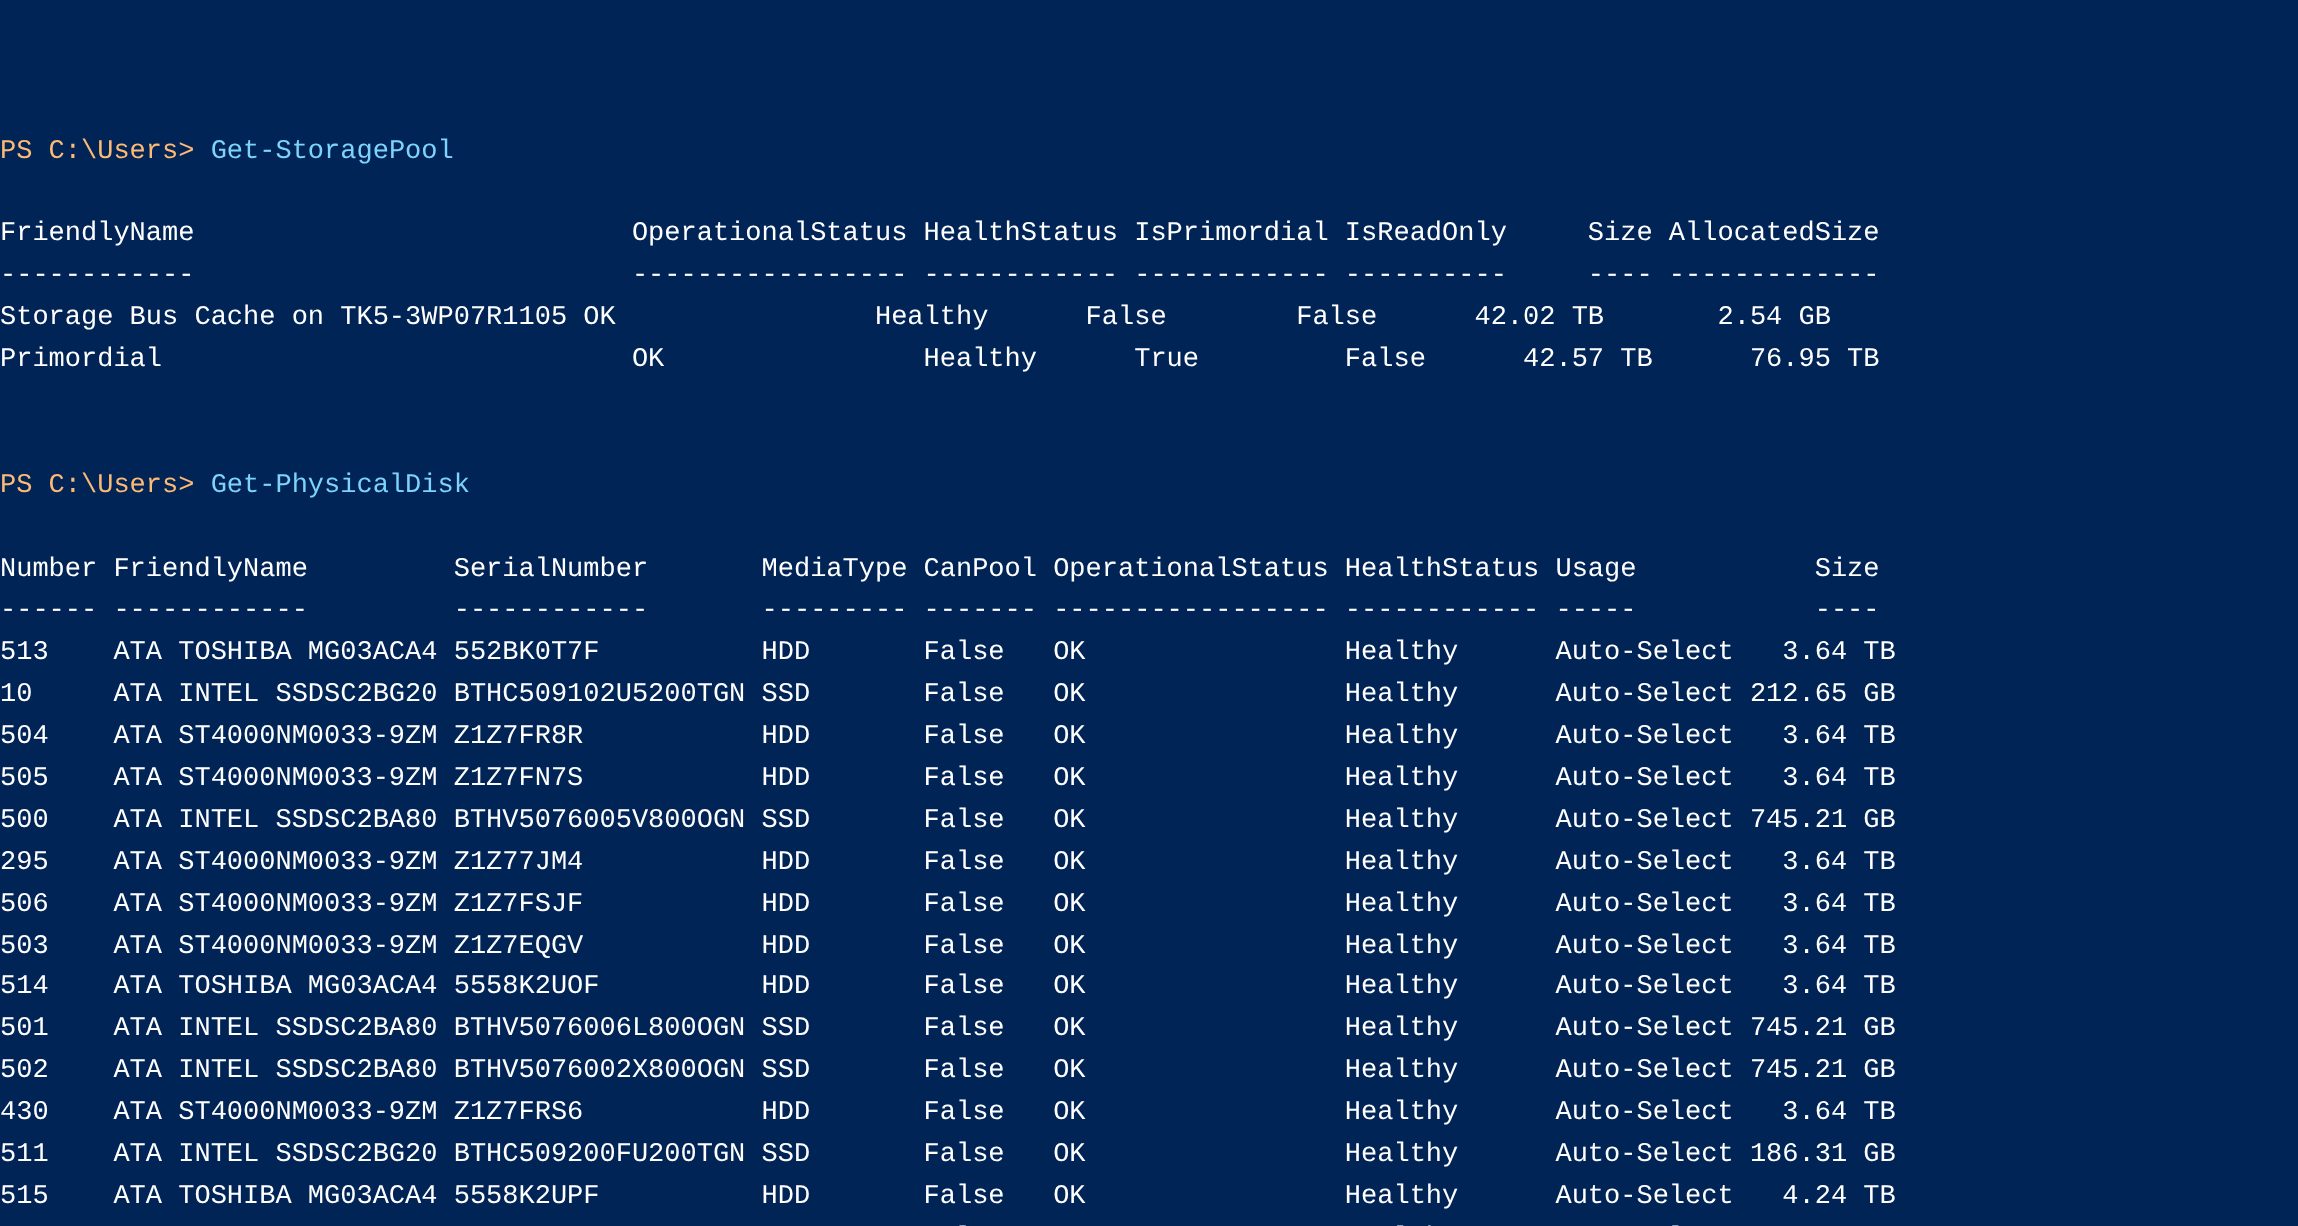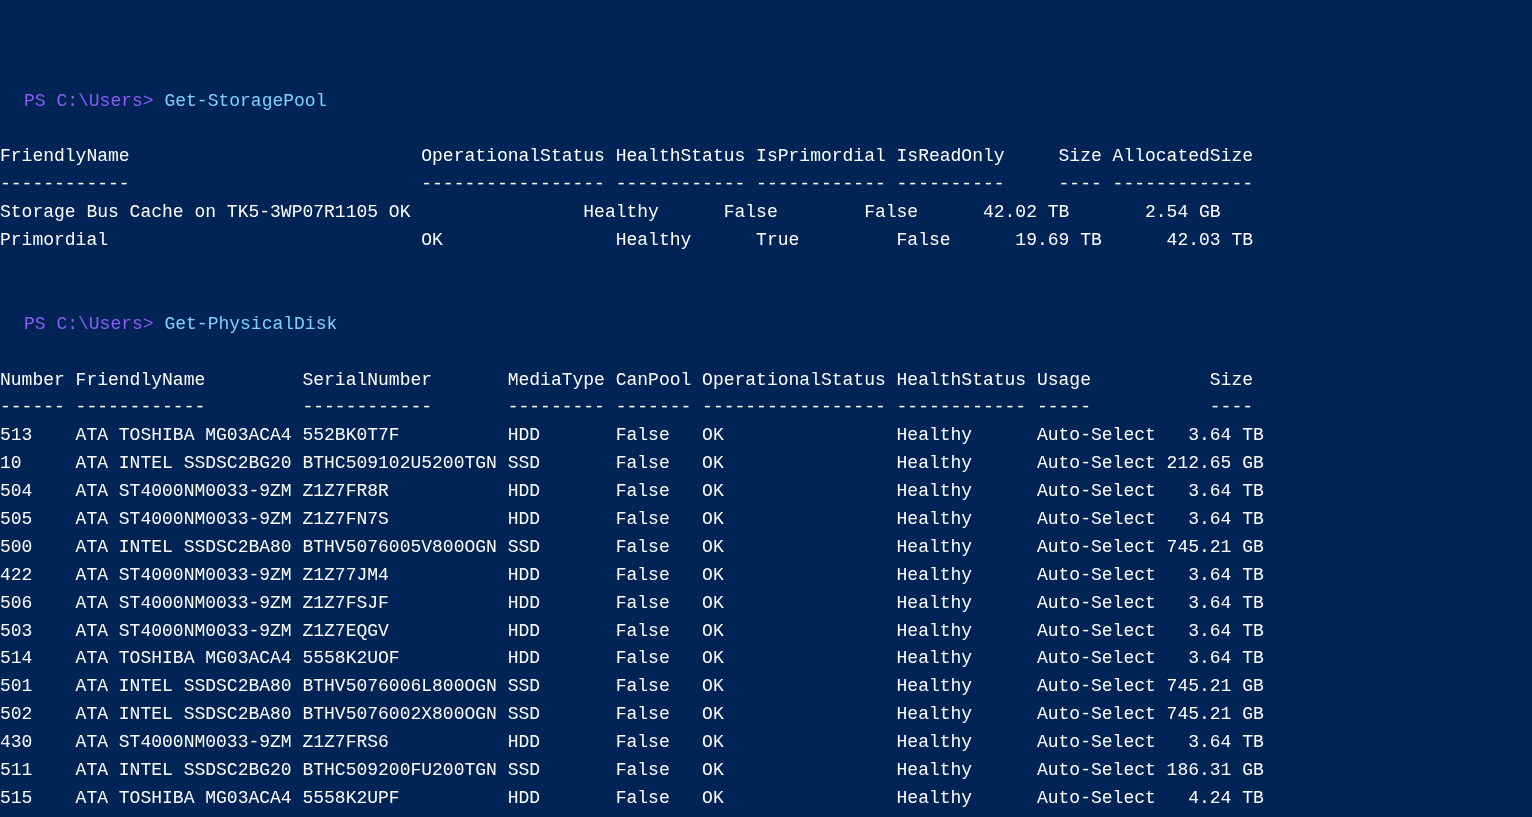--- a/index.html
+++ b/index.html
@@ -6,44 +6,44 @@
     background-color: #012456;
     color: #ffffff;
     font-family: Consolas, 'Courier New', monospace;
     font-size: 18px;
     margin: 0;
     padding: 4px 0 0 0;
     white-space: pre;
     line-height: 1.55;
   }
   .cmd { color: #7dd3fc; }
-  .prompt { color: #8b5cf6; padding-left: 24px; }
+  .prompt { color: #fdba74; }
 </style>
 </head>
 <body>
 
 
 <div><span class="prompt">PS C:\Users&gt; </span><span class="cmd">Get-StoragePool</span>
 
 <span>FriendlyName                           OperationalStatus HealthStatus IsPrimordial IsReadOnly     Size AllocatedSize</span>
 <span>------------                           ----------------- ------------ ------------ ----------     ---- -------------</span>
 <span>Storage Bus Cache on TK5-3WP07R1105 OK                Healthy      False        False      42.02 TB       2.54 GB</span>
-<span>Primordial                             OK                Healthy      True         False      19.69 TB      42.03 TB</span>
+<span>Primordial                             OK                Healthy      True         False      42.57 TB      76.95 TB</span>
 
 
 <span class="prompt">PS C:\Users&gt; </span><span class="cmd">Get-PhysicalDisk</span>
 
 <span>Number FriendlyName         SerialNumber       MediaType CanPool OperationalStatus HealthStatus Usage           Size</span>
 <span>------ ------------         ------------       --------- ------- ----------------- ------------ -----           ----</span>
 <span>513    ATA TOSHIBA MG03ACA4 552BK0T7F          HDD       False   OK                Healthy      Auto-Select   3.64 TB</span>
 <span>10     ATA INTEL SSDSC2BG20 BTHC509102U5200TGN SSD       False   OK                Healthy      Auto-Select 212.65 GB</span>
 <span>504    ATA ST4000NM0033-9ZM Z1Z7FR8R           HDD       False   OK                Healthy      Auto-Select   3.64 TB</span>
 <span>505    ATA ST4000NM0033-9ZM Z1Z7FN7S           HDD       False   OK                Healthy      Auto-Select   3.64 TB</span>
 <span>500    ATA INTEL SSDSC2BA80 BTHV5076005V800OGN SSD       False   OK                Healthy      Auto-Select 745.21 GB</span>
-<span>422    ATA ST4000NM0033-9ZM Z1Z77JM4           HDD       False   OK                Healthy      Auto-Select   3.64 TB</span>
+<span>295    ATA ST4000NM0033-9ZM Z1Z77JM4           HDD       False   OK                Healthy      Auto-Select   3.64 TB</span>
 <span>506    ATA ST4000NM0033-9ZM Z1Z7FSJF           HDD       False   OK                Healthy      Auto-Select   3.64 TB</span>
 <span>503    ATA ST4000NM0033-9ZM Z1Z7EQGV           HDD       False   OK                Healthy      Auto-Select   3.64 TB</span>
 <span>514    ATA TOSHIBA MG03ACA4 5558K2UOF          HDD       False   OK                Healthy      Auto-Select   3.64 TB</span>
 <span>501    ATA INTEL SSDSC2BA80 BTHV5076006L800OGN SSD       False   OK                Healthy      Auto-Select 745.21 GB</span>
 <span>502    ATA INTEL SSDSC2BA80 BTHV5076002X800OGN SSD       False   OK                Healthy      Auto-Select 745.21 GB</span>
 <span>430    ATA ST4000NM0033-9ZM Z1Z7FRS6           HDD       False   OK                Healthy      Auto-Select   3.64 TB</span>
 <span>511    ATA INTEL SSDSC2BG20 BTHC509200FU200TGN SSD       False   OK                Healthy      Auto-Select 186.31 GB</span>
 <span>515    ATA TOSHIBA MG03ACA4 5558K2UPF          HDD       False   OK                Healthy      Auto-Select   4.24 TB</span>
 <span>509    ATA TOSHIBA MG04ACA4 37PHKC3IFVLC       HDD       False   OK                Healthy      Auto-Select   3.64 TB</span>
 </div>

